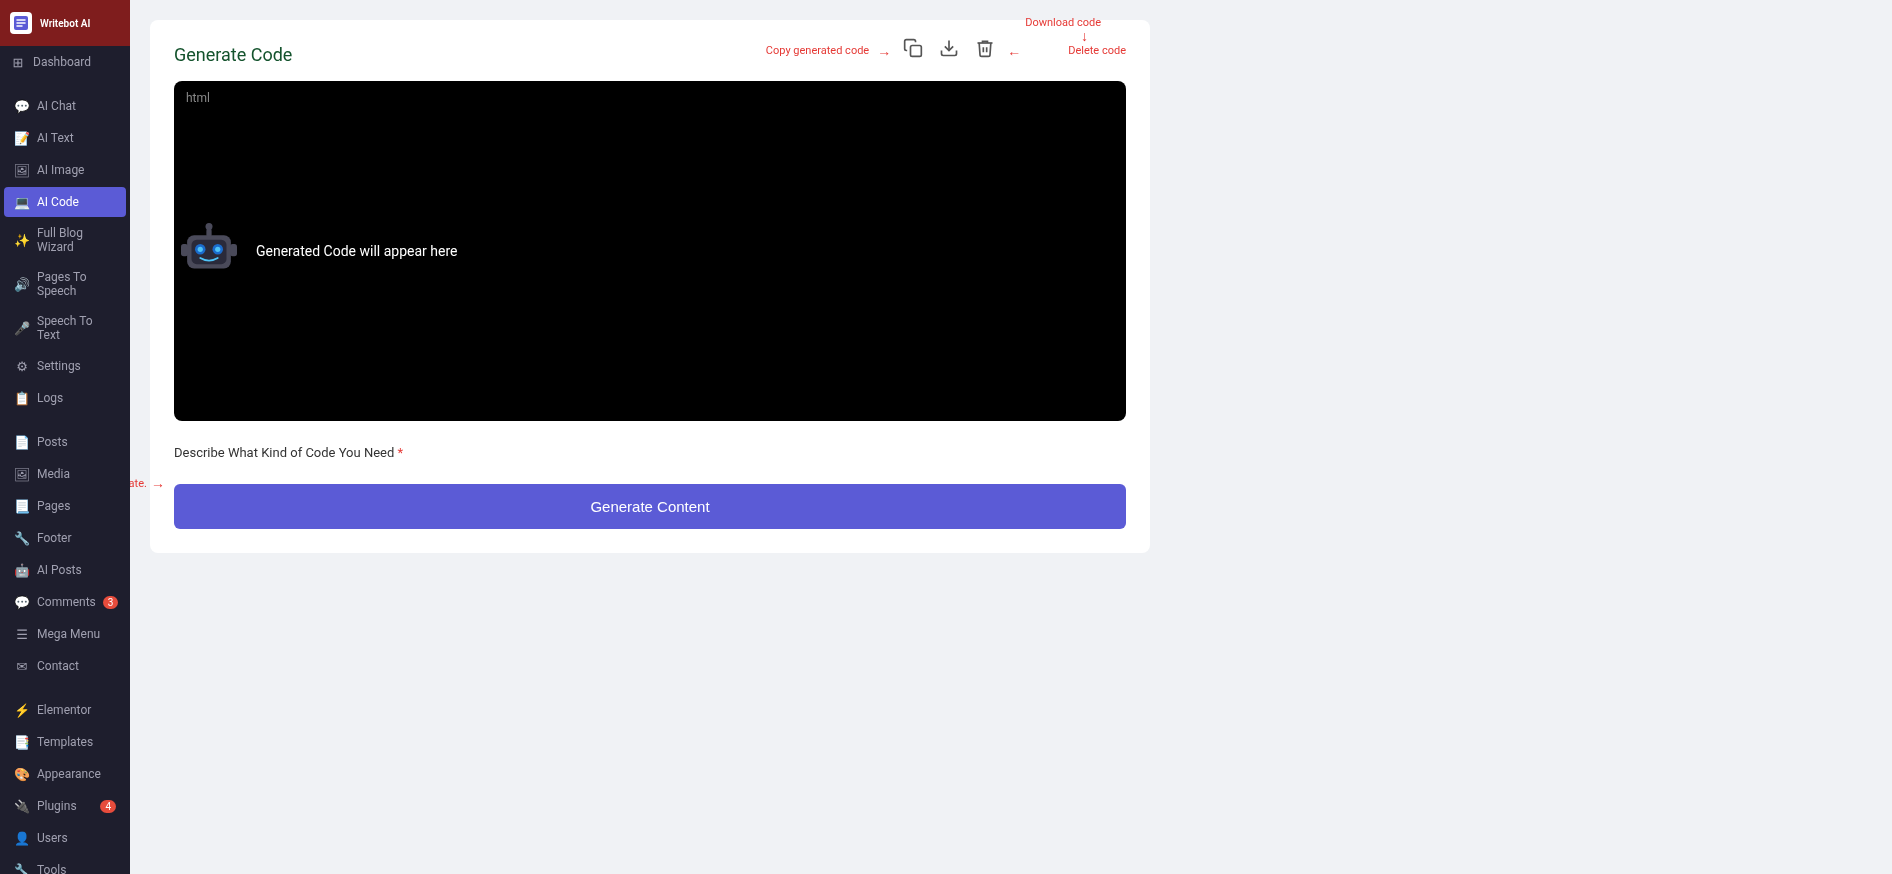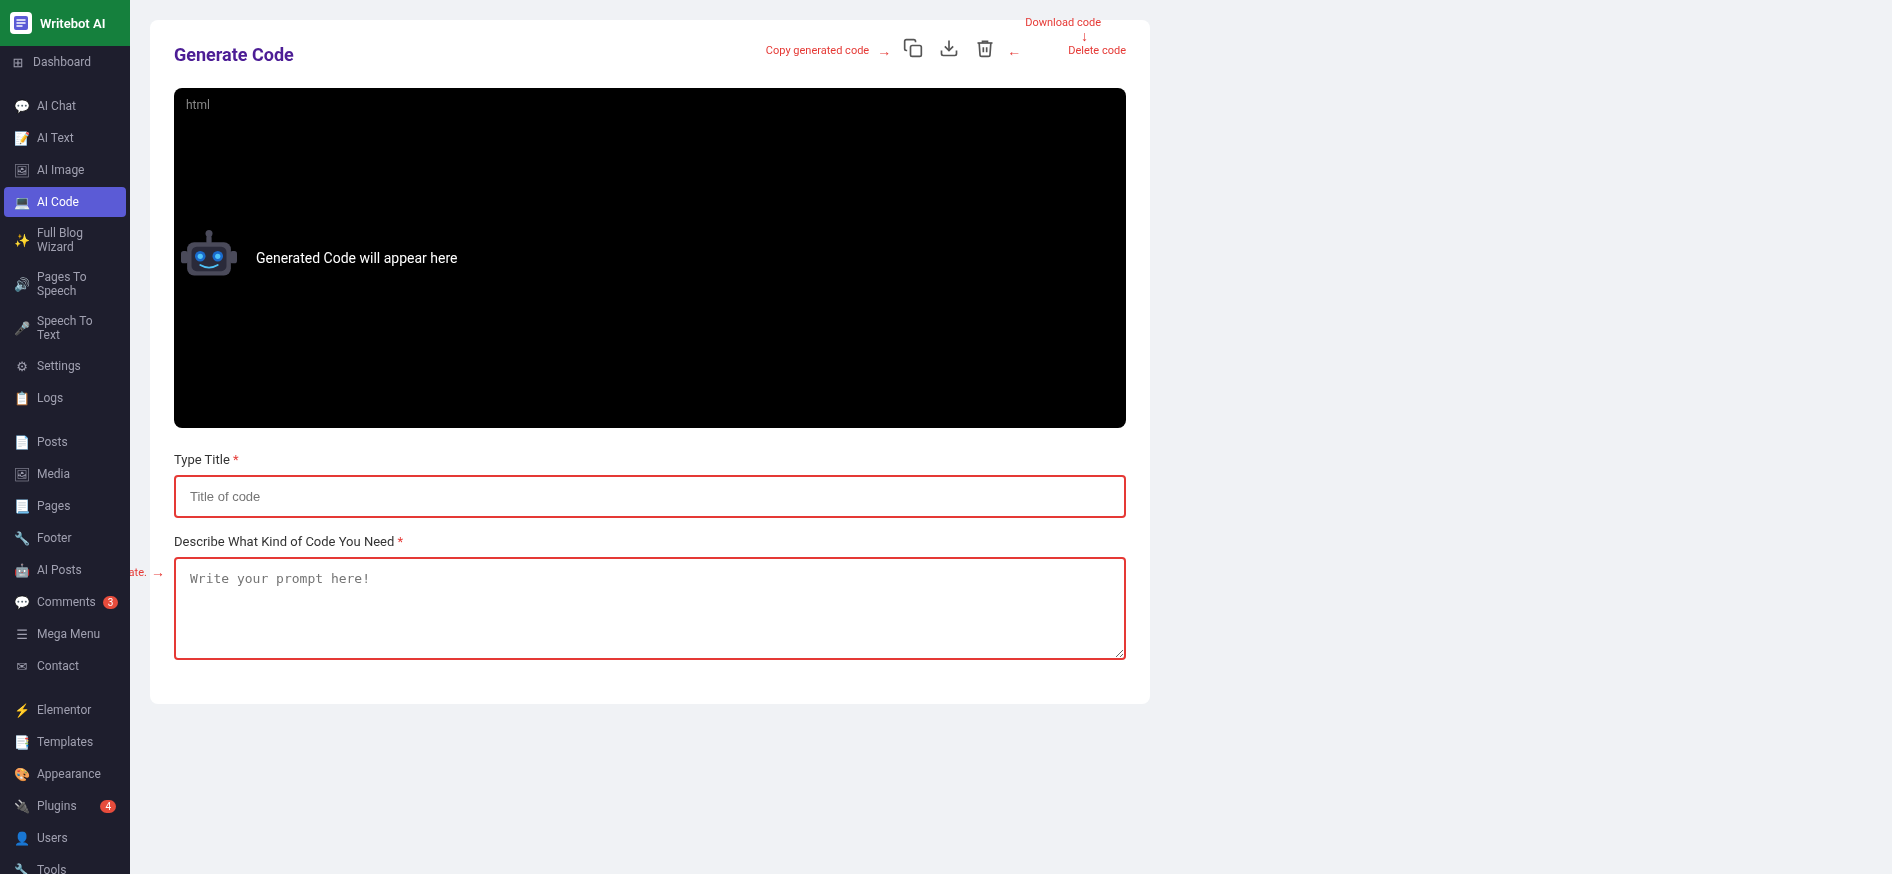--- a/index.html
+++ b/index.html
@@ -14,24 +14,24 @@
       flex-direction: column;
       overflow-y: auto;
       flex-shrink: 0;
       height: 874px;
     }
     .sidebar-brand {
       display: flex;
       align-items: center;
       gap: 8px;
       padding: 12px 10px;
-      background: #15803d;
+      background: #7f1d1d;
       color: white;
       font-weight: 600;
-      font-size: 13px;
+      font-size: 10px;
     }
     .sidebar-brand-icon {
       width: 22px;
       height: 22px;
       background: white;
       border-radius: 4px;
       display: flex; align-items: center; justify-content: center;
     }
     .sidebar-item {
       display: flex;
@@ -68,23 +68,23 @@
     .page-container {
       background: white;
       border-radius: 8px;
       padding: 24px;
       max-width: 1000px;
       position: relative;
     }
 
     .page-title {
       font-size: 18px;
-      font-weight: 700;
-      color: #4c1d95;
-      margin-bottom: 23px;
+      font-weight: 400;
+      color: #14532d;
+      margin-bottom: 16px;
     }
 
     
     .code-output {
       background: #000;
       border-radius: 8px;
       min-height: 340px;
       position: relative;
       display: flex;
       align-items: center;
@@ -370,42 +370,32 @@
           <rect x="8" y="32" width="8" height="14" rx="3" fill="#4a4a5a"></rect>
           <rect x="64" y="32" width="8" height="14" rx="3" fill="#4a4a5a"></rect>
         </svg>
         <span class="code-placeholder-text">Generated Code will appear here</span>
       </div>
     </div>
 
     <div style="position: relative;">
       
       
-      <div style="position: relative;">
-
-        <div class="form-group">
-          <label class="form-label">
-            <span>Type Title</span>
-            <span class="required"> *</span>
-          </label>
-          <input type="text" class="form-input" placeholder="Title of code" style="">
-        </div>
-      </div>
 
       
       <div style="position: relative;">
         <div style="position: absolute; left: -200px; top: 30px; display: flex; align-items: center; gap: 4px; color: #e53935; font-size: 11px;">
           <span>Prompt, what you want to generate.</span>
           <span style="font-size: 14px;">→</span>
         </div>
 
         <div class="form-group">
           <label class="form-label">
             <span>Describe What Kind of Code You Need</span>
             <span class="required"> *</span>
           </label>
-          <textarea class="form-textarea" rows="5" placeholder="Write your prompt here!" style=""></textarea>
         </div>
       </div>
 
+      <button class="generate-btn">Generate Content</button>
     </div>
   </div>
 </main>
 
 </body></html>

